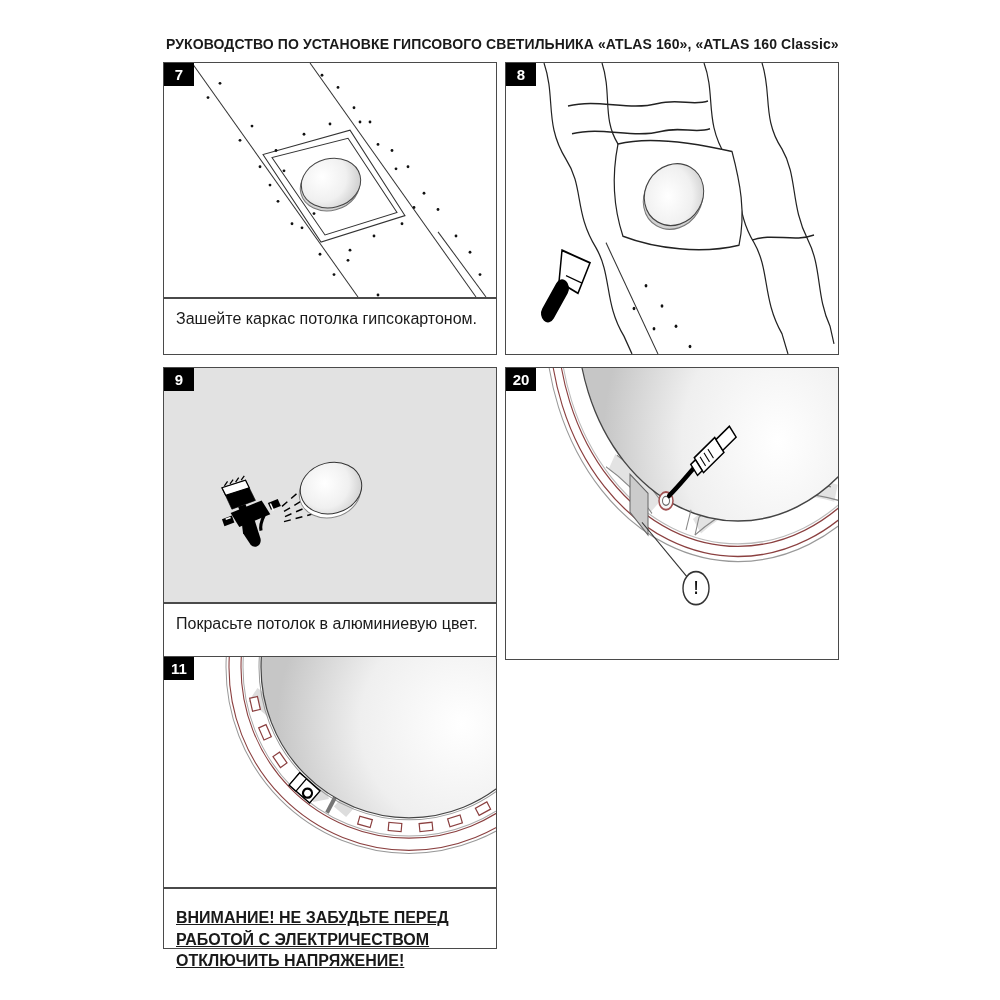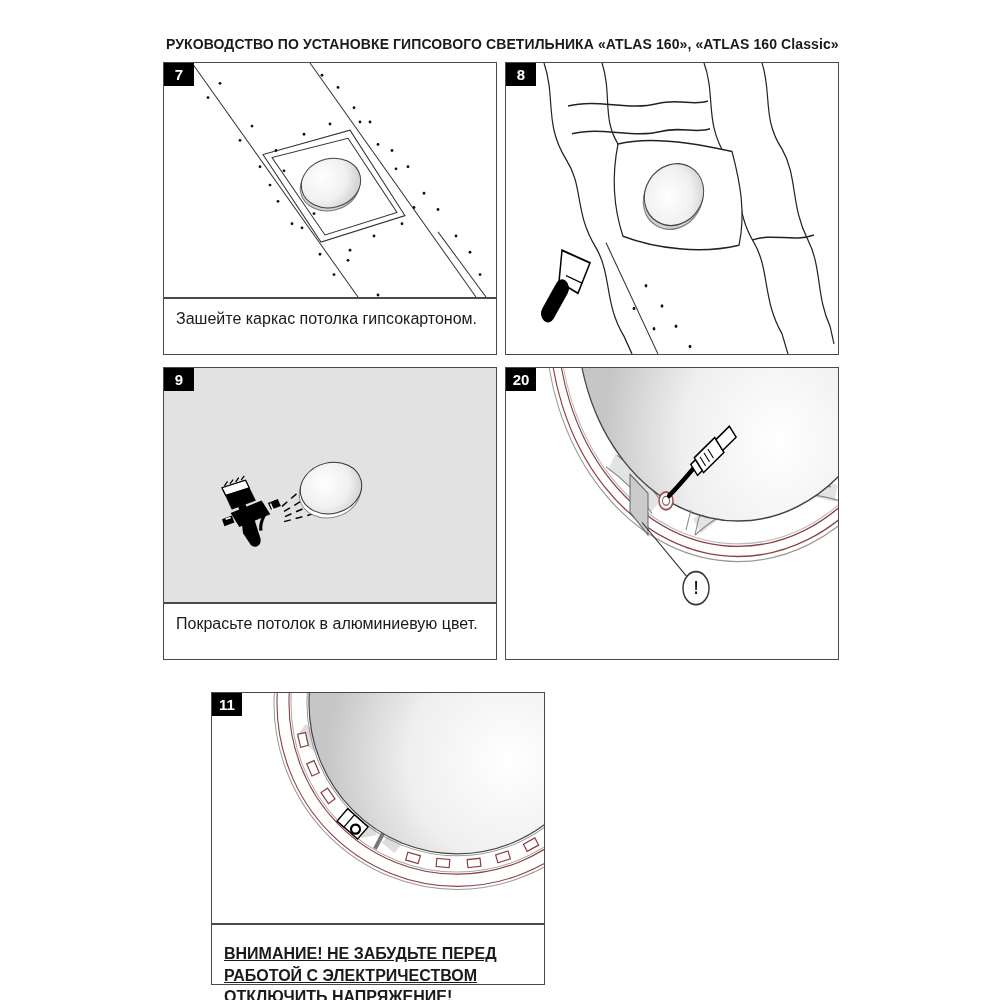--- a/index.html
+++ b/index.html
@@ -6,21 +6,21 @@
   .page{position:relative;width:1000px;height:1000px;background:#fff;
         font-family:"Liberation Sans",sans-serif;color:#1a1a1a;}
   .page-title{position:absolute;left:166px;top:36px;margin:0;
         font-size:14px;font-weight:bold;letter-spacing:.1px;white-space:nowrap;}
   .panel{position:absolute;width:332px;height:291px;border:1px solid #4a4a4a;
         background:#fff;display:flex;flex-direction:column;box-sizing:content-box;}
   .panel-image{flex:1;position:relative;overflow:hidden;background:#fff;}
   .panel-image svg{display:block;width:100%;height:100%;}
   .panel-caption{border-top:2px solid #4a4a4a;padding:9px 12px 0 12px;
         font-size:16px;line-height:1.35;background:#fff;}
-  .row1{top:62px;} .row2{top:367px;} .row3{top:692px;margin-left:48px;}
+  .row1{top:62px;} .row2{top:367px;} .row3{top:656px;}
   .col1{left:163px;} .col2{left:505px;}
   .cap-s{height:46px;} .cap-l{height:50px;}
   .badge{position:absolute;top:0;left:0;background:#000;color:#fff;
         font-weight:bold;font-size:15px;min-width:30px;height:23px;
         display:flex;align-items:center;justify-content:center;
         padding:0 6px;box-sizing:border-box;z-index:2;}
   .warning{font-weight:bold;margin-top:9px;text-decoration:underline;}
   p{margin:0;}
 </style>
 </head>

